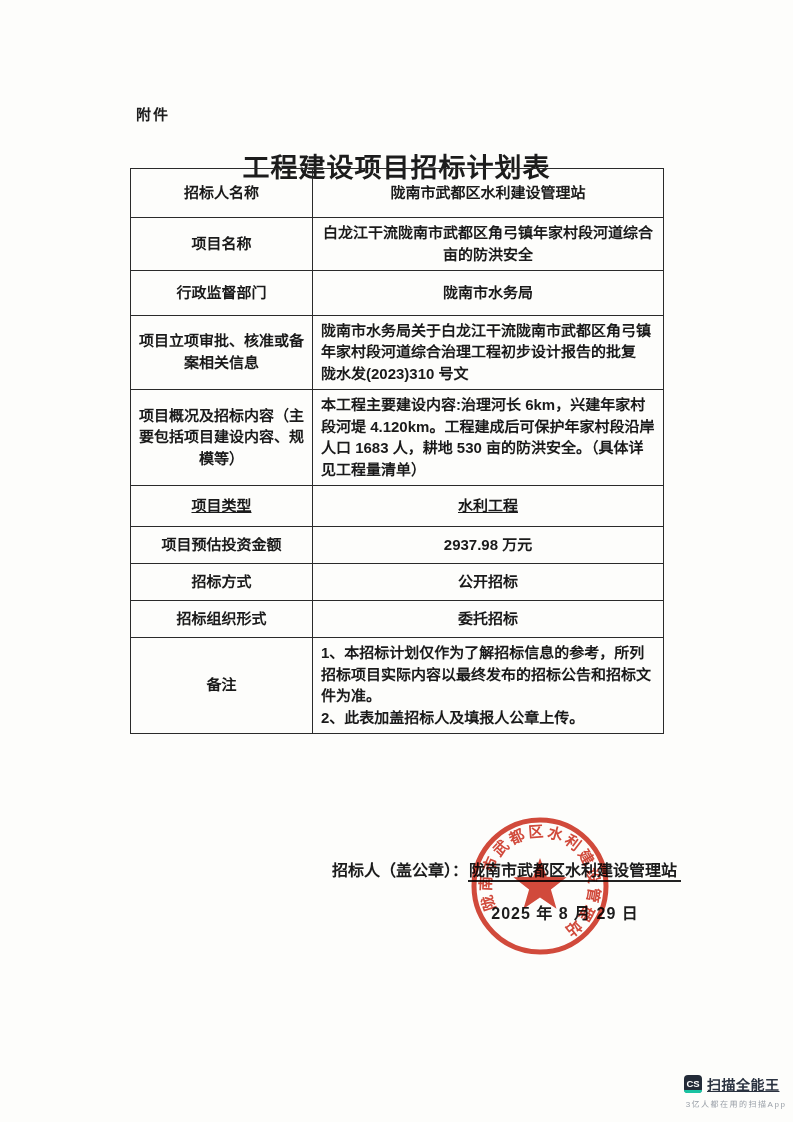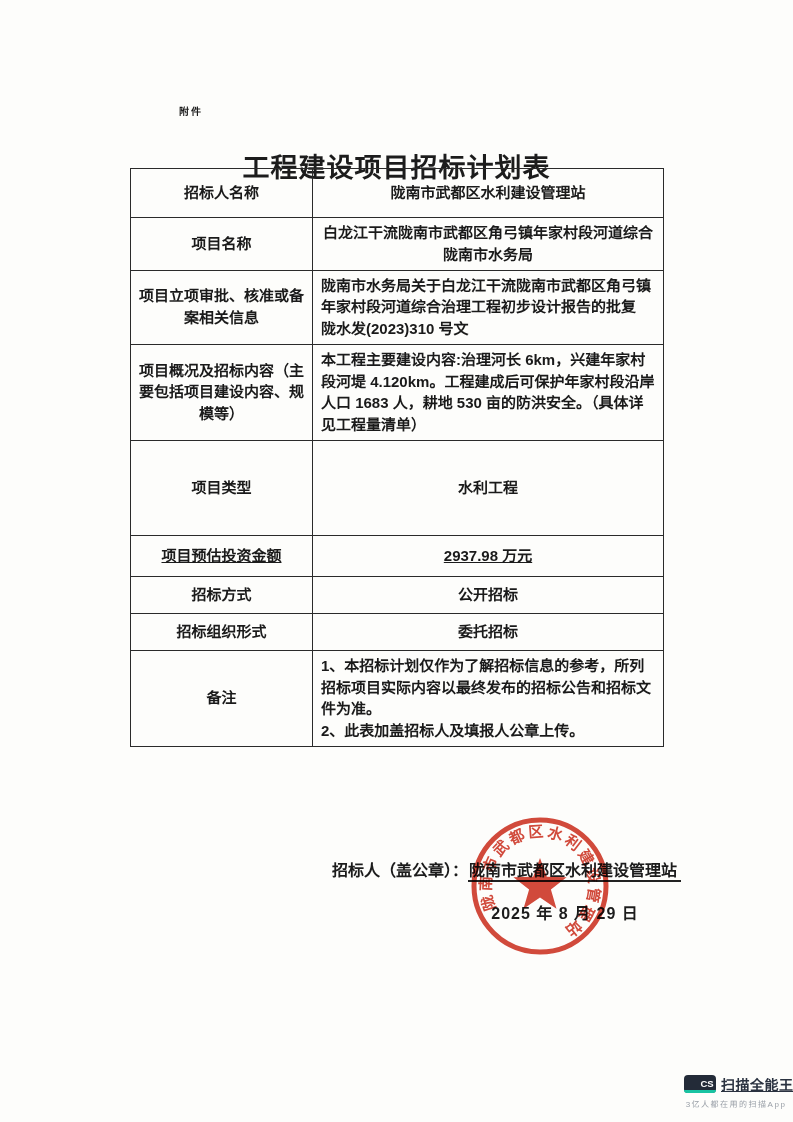--- a/index.html
+++ b/index.html
@@ -14,24 +14,23 @@
     height: 1122px;
     margin: 0 auto;
     background: #fdfdfb;
     overflow: hidden;
     color: #1c1c1c;
   }
   .attachment {
     position: absolute;
     left: 136px;
     top: 103px;
-    font-size: 10px;
+    font-size: 15px;
     font-weight: bold;
     letter-spacing: 2px;
-    margin-left: 43px;
   }
   .doc-title {
     position: absolute;
     left: 0;
     top: 128px;
     width: 100%;
     text-align: center;
     font-size: 27px;
     font-weight: bold;
     letter-spacing: 1px;
@@ -131,21 +130,20 @@
     border-radius: 4px;
     background: #232b38;
     color: #ffffff;
     font-size: 9.5px;
     font-weight: bold;
     display: flex;
     align-items: center;
     justify-content: center;
     position: relative;
     flex: 0 0 auto;
-    padding-left: 14px;
   }
   .cs-square::after {
     content: "";
     position: absolute;
     left: 0; right: 0; bottom: 0;
     height: 3.5px;
     background: #19c3a2;
     border-radius: 0 0 4px 4px;
   }
   .cs-square span { margin-bottom: 2px; }
@@ -183,23 +181,27 @@
     <tbody>
 
         <tr>
           <td class="label-cell">招标人名称</td>
           <td class="value-cell align-center">陇南市武都区水利建设管理站</td>
         </tr>
 
         <tr>
           <td class="label-cell">项目名称</td>
           <td class="value-cell align-center">白龙江干流陇南市武都区角弓镇年家村段河道综合
-陇南市水务局</td>
-        </tr>
-
+亩的防洪安全</td>
+        </tr>
+
+        <tr>
+          <td class="label-cell">行政监督部门</td>
+          <td class="value-cell align-center">陇南市水务局</td>
+        </tr>
 
         <tr>
           <td class="label-cell">项目立项审批、核准或备案相关信息</td>
           <td class="value-cell align-left">陇南市水务局关于白龙江干流陇南市武都区角弓镇年家村段河道综合治理工程初步设计报告的批复
 陇水发(2023)310 号文</td>
         </tr>
 
         <tr>
           <td class="label-cell">项目概况及招标内容（主要包括项目建设内容、规模等）</td>
           <td class="value-cell align-left">本工程主要建设内容:治理河长 6km，兴建年家村段河堤 4.120km。工程建成后可保护年家村段沿岸人口 1683 人，耕地 530 亩的防洪安全。（具体详见工程量清单）</td>

